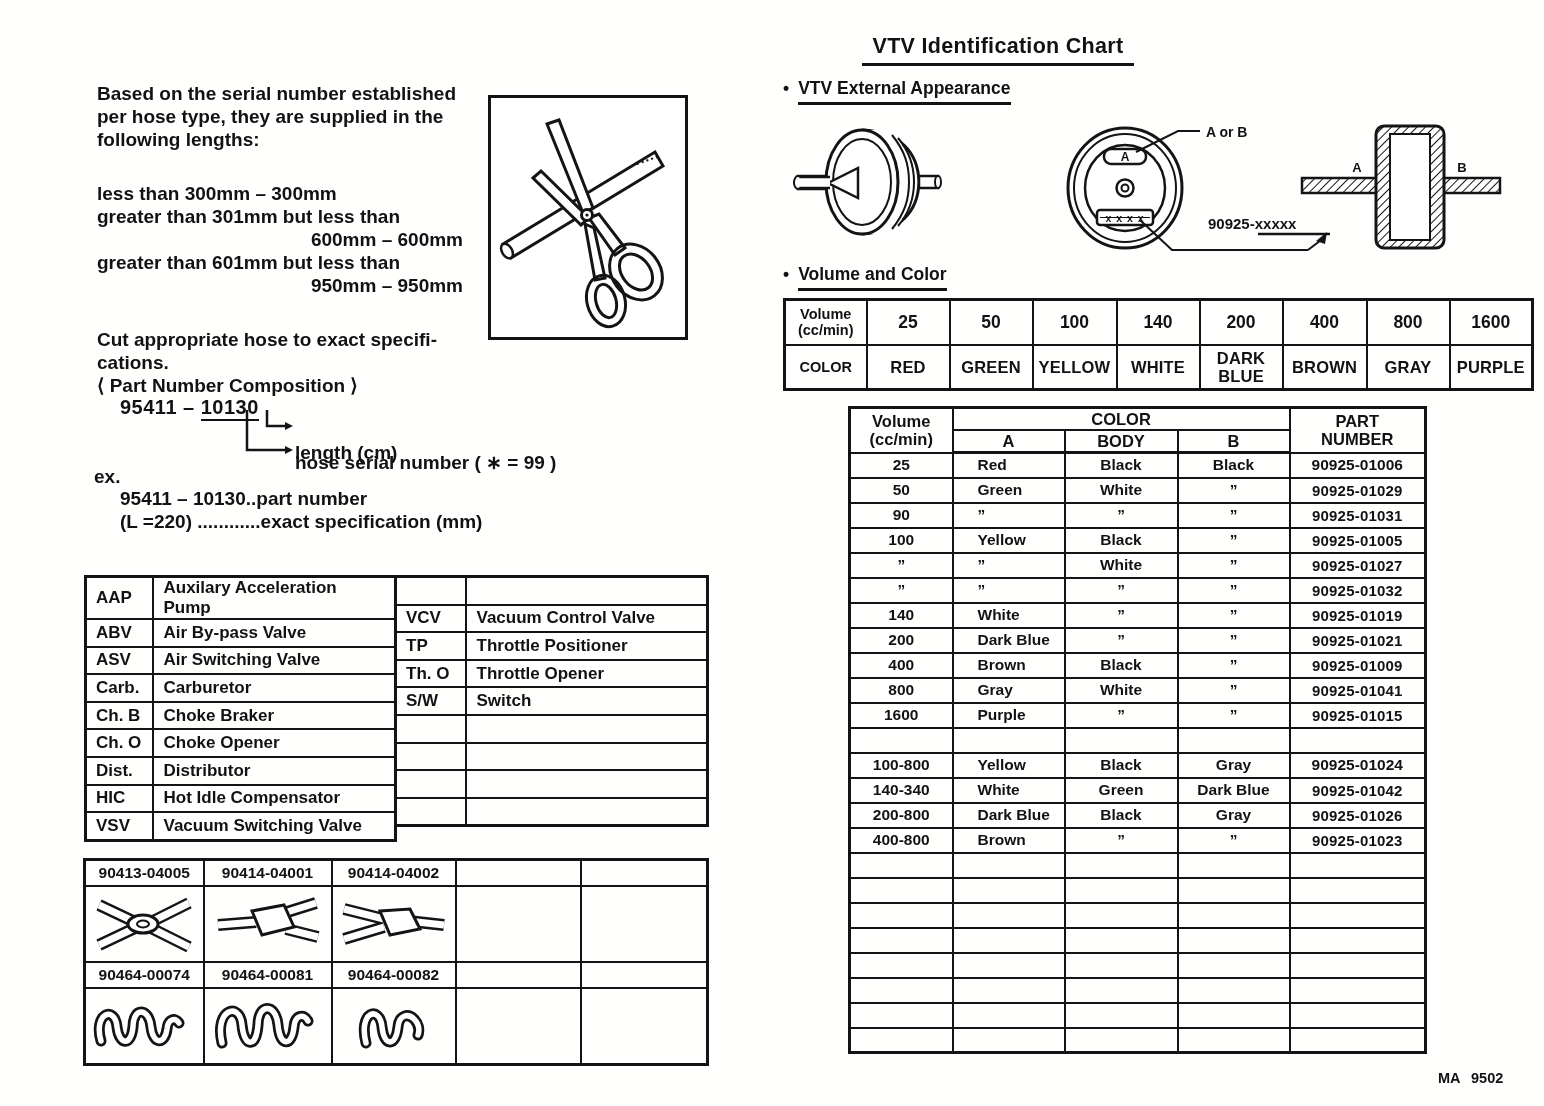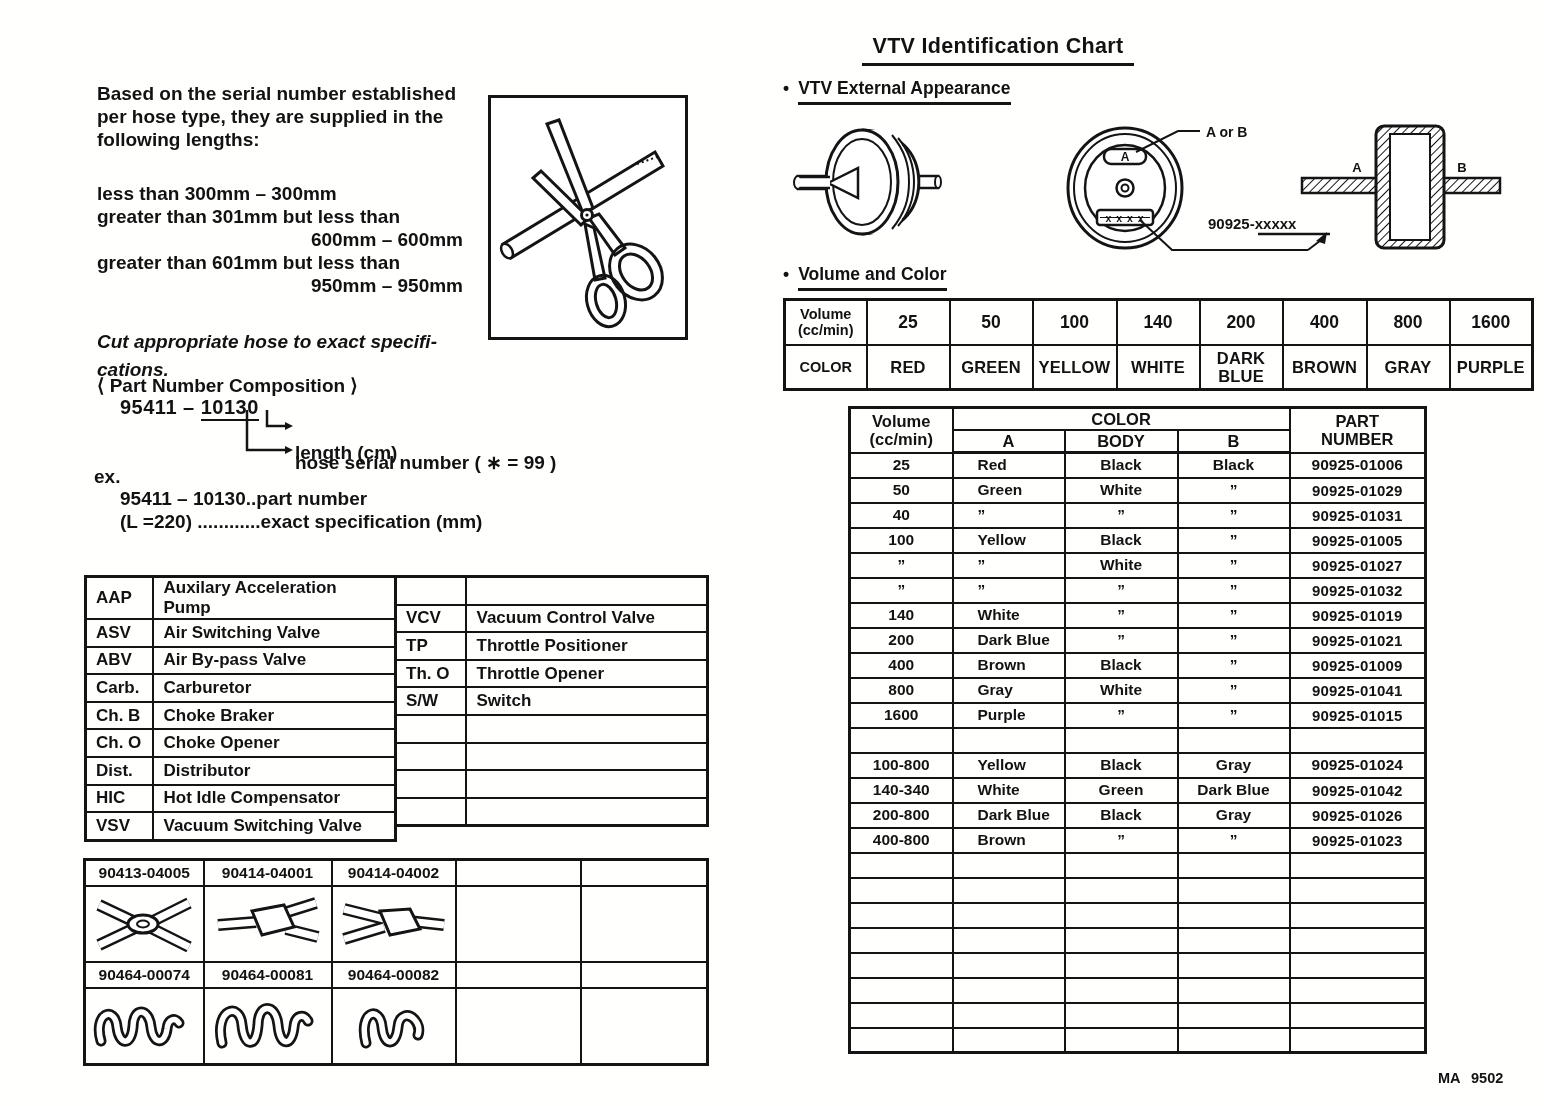--- a/index.html
+++ b/index.html
@@ -4,21 +4,21 @@
 <style>
   html,body{margin:0;padding:0;background:#ffffff;}
   .page{position:relative;width:1544px;height:1106px;background:#fffffe;
         font-family:"Liberation Sans",sans-serif;color:#121212;font-weight:700;overflow:hidden;}
   .abs{position:absolute;}
   .pre{white-space:pre-line;}
   
   .intro{left:97px;top:82px;width:400px;font-size:19px;line-height:23px;}
   .lengths{left:97px;top:182px;width:366px;font-size:19px;line-height:23px;}
   .lengths .rline{text-align:right;}
-  .cutnote{left:97px;top:328px;width:400px;font-size:19px;line-height:28px;font-style:italic;}
+  .cutnote{left:97px;top:328px;width:400px;font-size:19px;line-height:23px;}
   .compheading{left:97px;top:374px;font-size:19px;}
   .pnline{left:120px;top:396px;font-size:20px;letter-spacing:.5px;}
   .pnline .u{border-bottom:2px solid #121212;padding-bottom:1px;}
   .callout1{left:295px;top:418px;font-size:19px;margin-top:33px;}
   .callout2{left:295px;top:442px;font-size:19px;}
   .exlabel{left:94px;top:466px;font-size:19px;}
   .exline1{left:120px;top:488px;font-size:19px;}
   .exline2{left:120px;top:511px;font-size:19px;}
   
   .scissorbox{left:488px;top:95px;width:194px;height:239px;border:3px solid #141414;background:#fff;}
@@ -125,26 +125,26 @@
     <colgroup>
         <col style="width:67px">
         <col style="width:243px">
       </colgroup>
     <tbody>
         <tr>
           <td class="code">AAP</td>
           <td class="name">Auxilary Acceleration Pump</td>
         </tr>
         <tr>
+          <td class="code">ABV</td>
+          <td class="name">Air By-pass Valve</td>
+        </tr>
+        <tr>
           <td class="code">ASV</td>
           <td class="name">Air Switching Valve</td>
-        </tr>
-        <tr>
-          <td class="code">ABV</td>
-          <td class="name">Air By-pass Valve</td>
         </tr>
         <tr>
           <td class="code">Carb.</td>
           <td class="name">Carburetor</td>
         </tr>
         <tr>
           <td class="code">Ch. B</td>
           <td class="name">Choke Braker</td>
         </tr>
         <tr>
@@ -448,21 +448,21 @@
           <td class="pn pnb">90925-01006</td>
         </tr>
         <tr>
           <td class="vol">50</td>
           <td class="ca">Green</td>
           <td class="cb">White</td>
           <td class="cc">”</td>
           <td class="pn">90925-01029</td>
         </tr>
         <tr>
-          <td class="vol">40</td>
+          <td class="vol">90</td>
           <td class="ca">”</td>
           <td class="cb">”</td>
           <td class="cc">”</td>
           <td class="pn">90925-01031</td>
         </tr>
         <tr>
           <td class="vol">100</td>
           <td class="ca">Yellow</td>
           <td class="cb">Black</td>
           <td class="cc">”</td>

